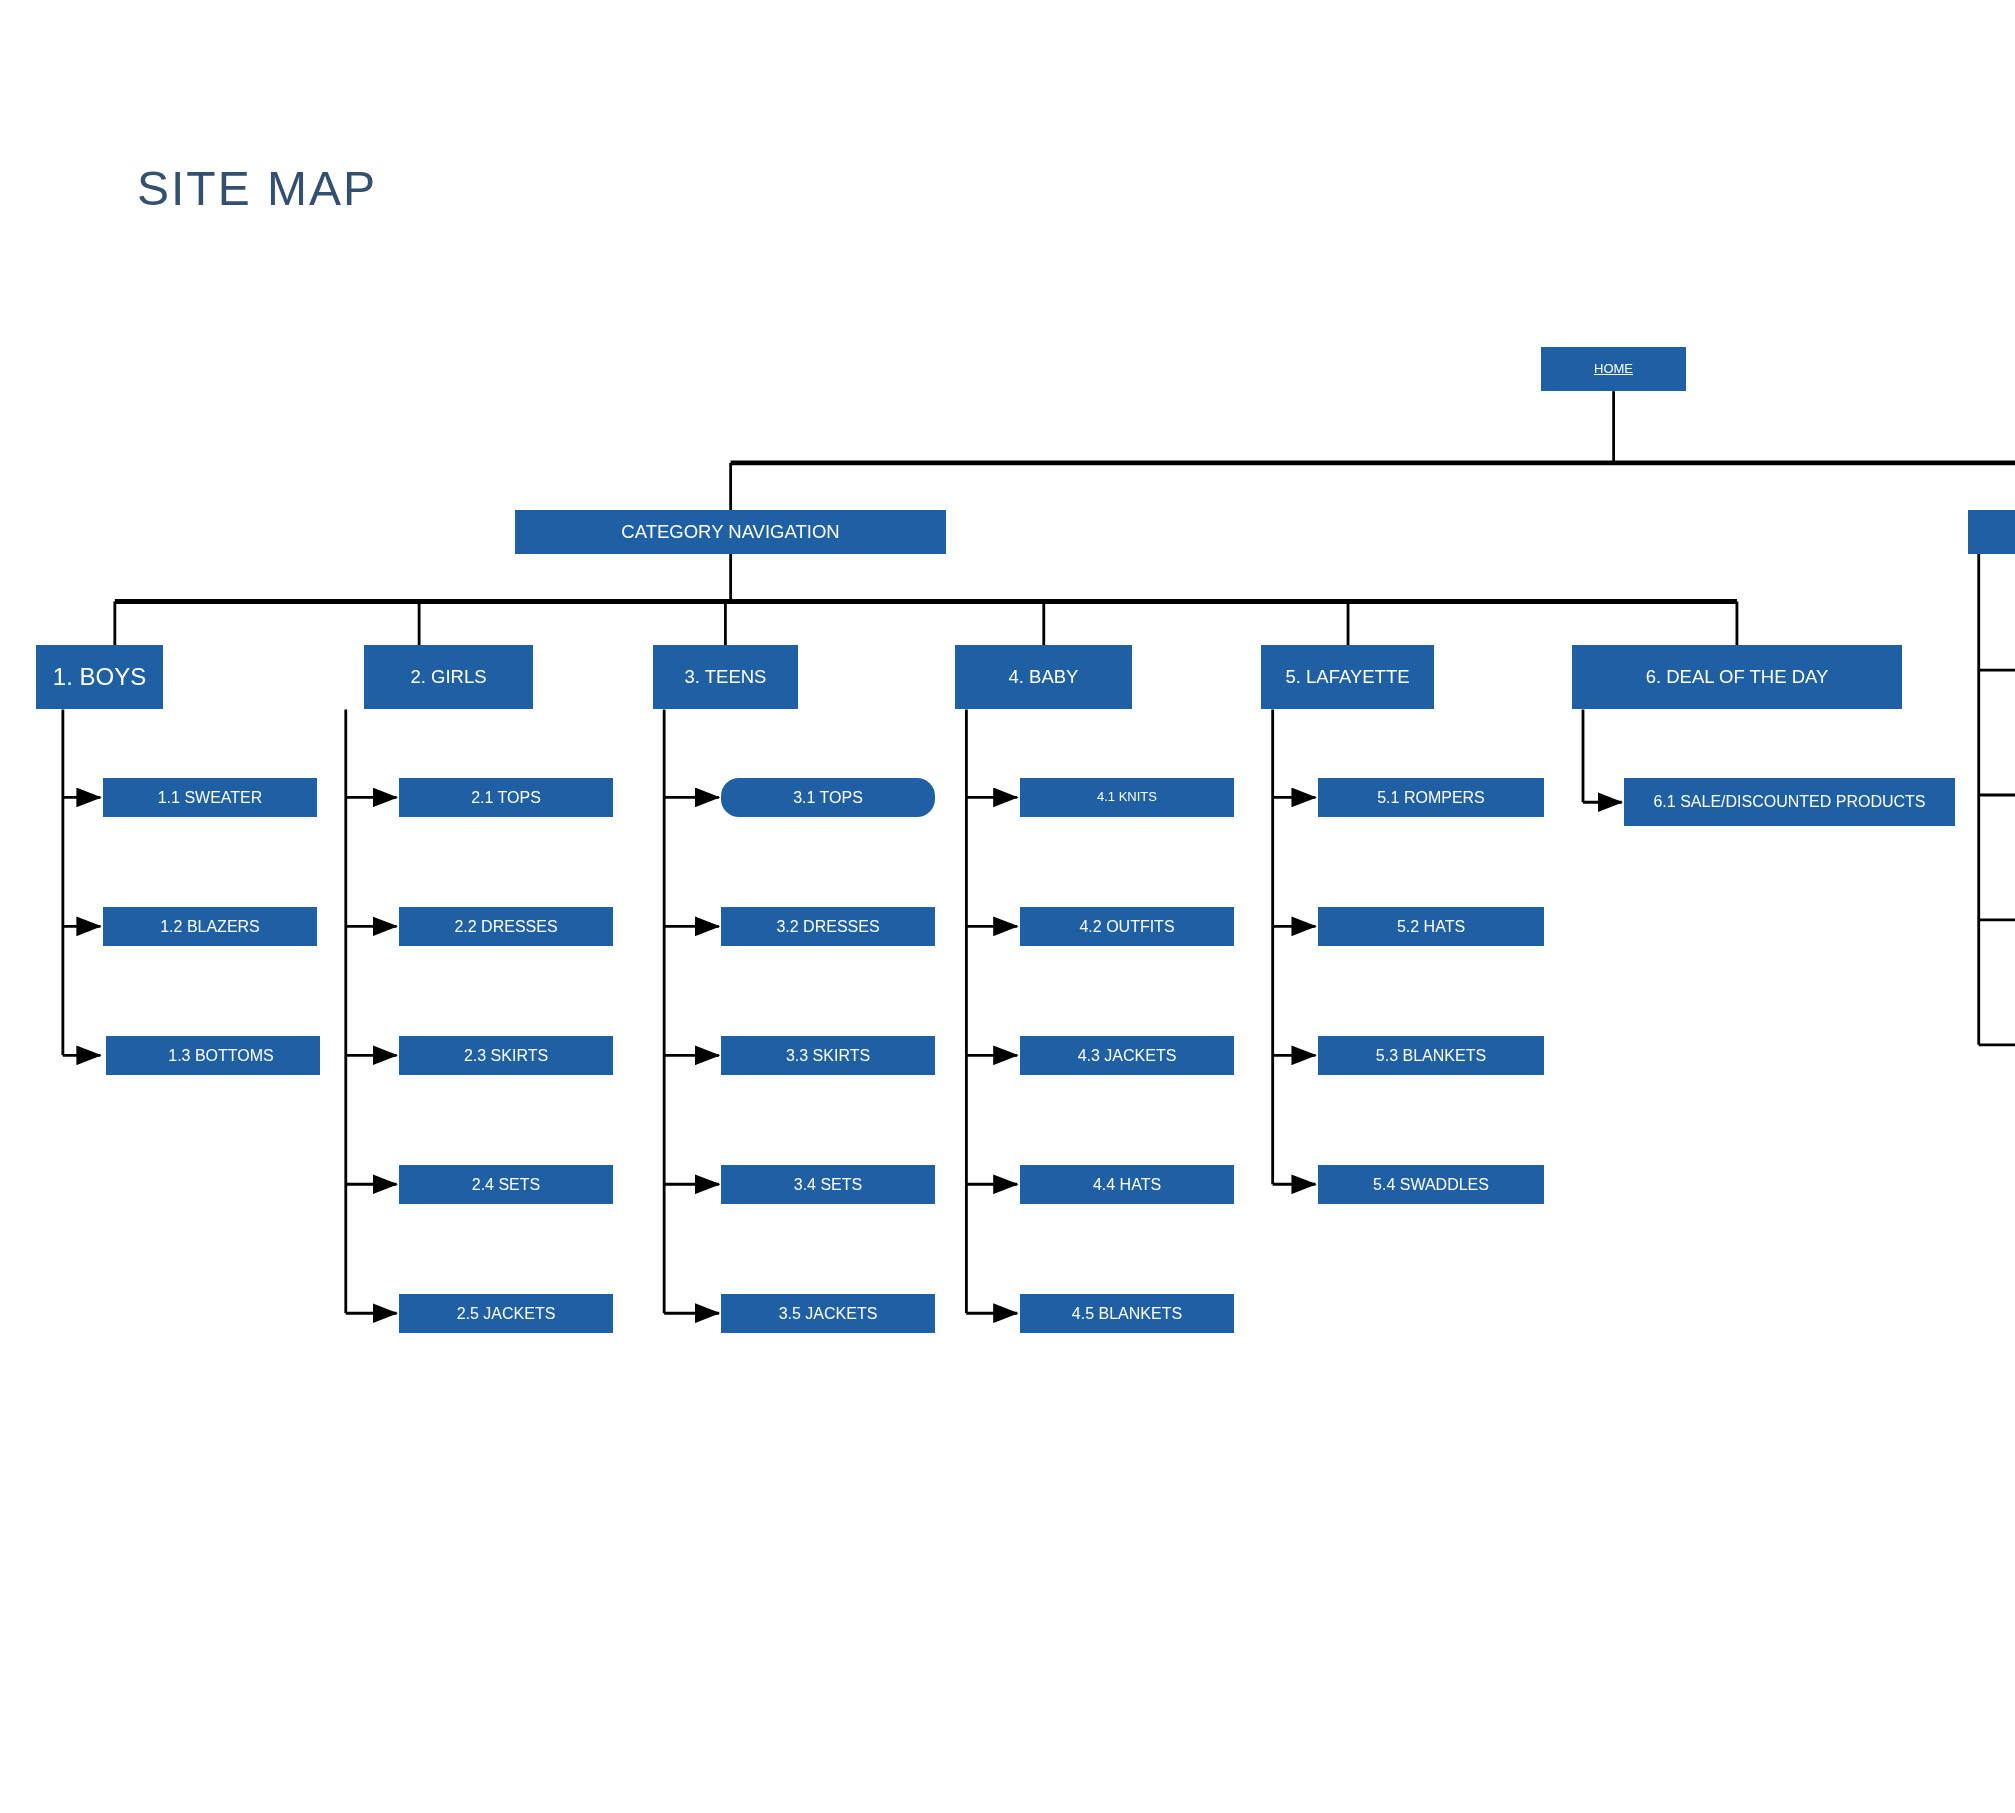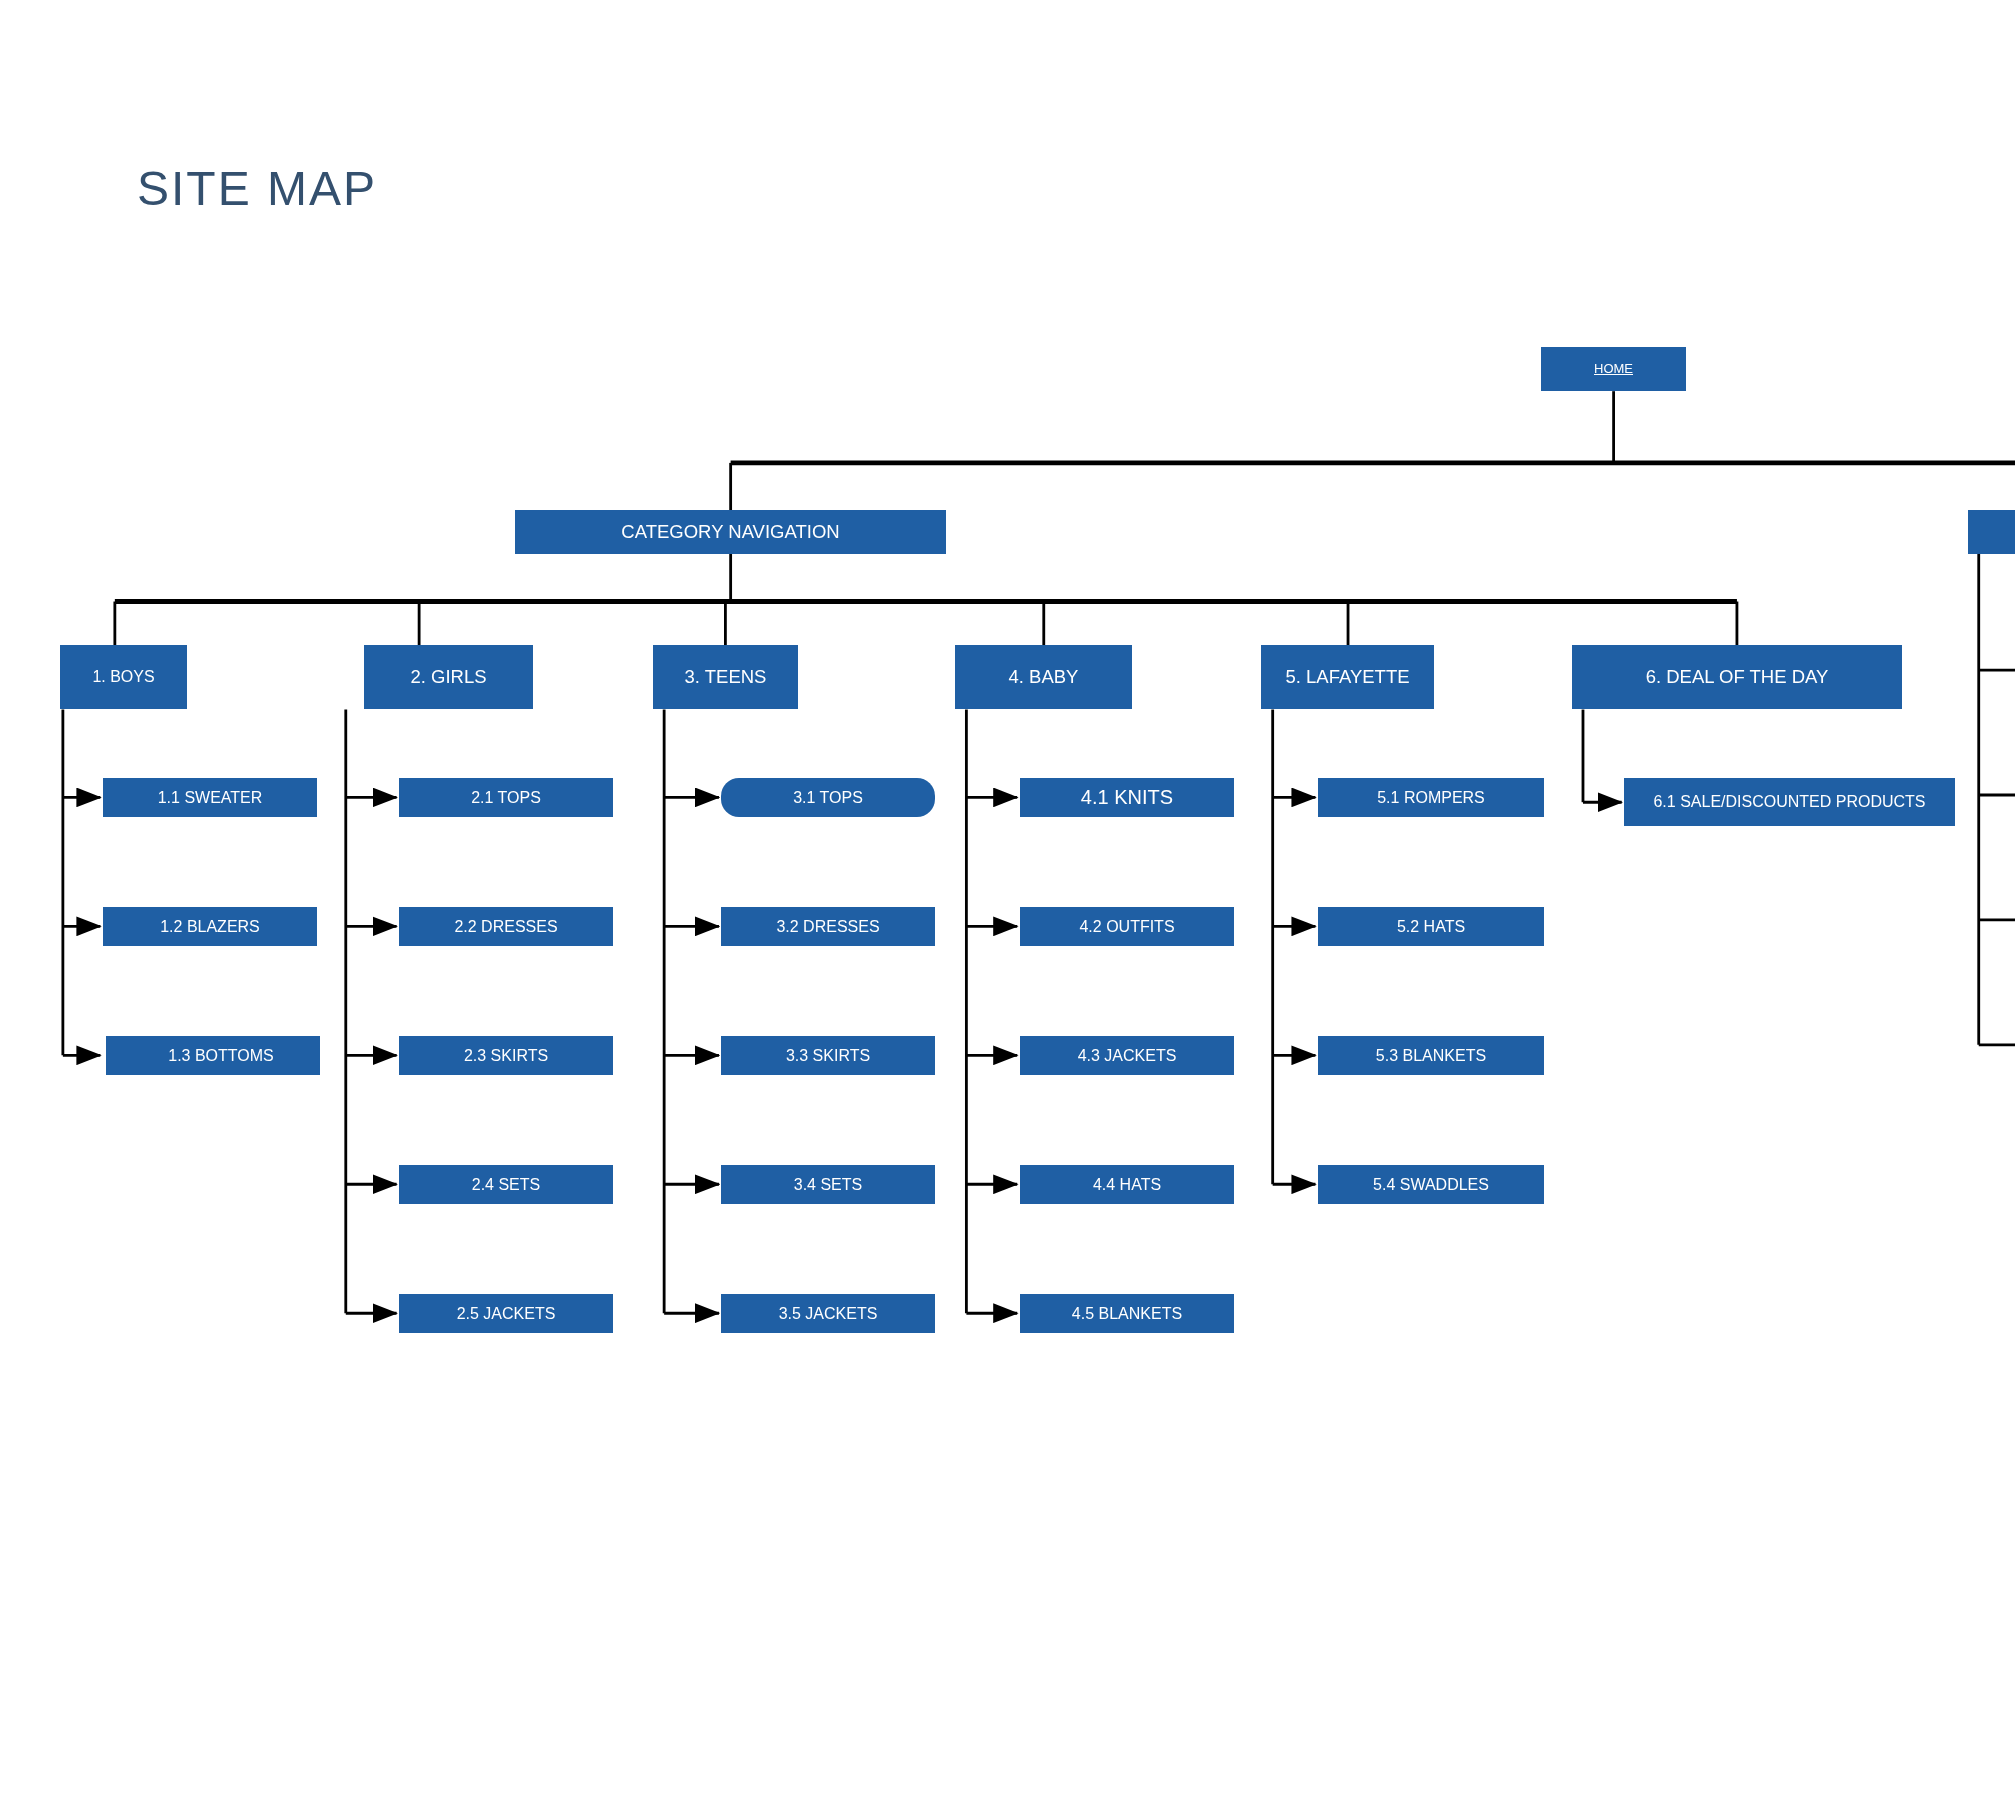--- a/index.html
+++ b/index.html
@@ -126,21 +126,21 @@
   <div id="nodes">
       <div class="node" style="left: 1541px; top: 347px; width: 145px; height: 44px; font-size: 13px; text-decoration: underline;">
         <span class="lbl">HOME</span>
       </div>
       <div class="node" style="left: 515px; top: 510px; width: 431px; height: 44px; font-size: 18.5px;">
         <span class="lbl">CATEGORY NAVIGATION</span>
       </div>
       <div class="node" style="left: 1968px; top: 510px; width: 236px; height: 44px; font-size: 18.5px;">
         <span class="lbl">CART</span>
       </div>
-      <div class="node" style="left: 60px; top: 645px; width: 127px; height: 64px; font-size: 16px;">
+      <div class="node" style="left: 36px; top: 645px; width: 127px; height: 64px; font-size: 24px;">
         <span class="lbl">1. BOYS</span>
       </div>
       <div class="node" style="left: 103px; top: 778px; width: 214px; height: 39px; font-size: 16px;">
         <span class="lbl">1.1 SWEATER</span>
       </div>
       <div class="node" style="left: 103px; top: 907px; width: 214px; height: 39px; font-size: 16px;">
         <span class="lbl">1.2 BLAZERS</span>
       </div>
       <div class="node" style="left: 106px; top: 1036px; width: 214px; height: 39px; font-size: 16px; padding-left: 16px;">
         <span class="lbl">1.3 BOTTOMS</span>
@@ -177,21 +177,21 @@
       </div>
       <div class="node" style="left: 721px; top: 1165px; width: 214px; height: 39px; font-size: 16px;">
         <span class="lbl">3.4 SETS</span>
       </div>
       <div class="node" style="left: 721px; top: 1294px; width: 214px; height: 39px; font-size: 16px; text-align: center;">
         <span class="lbl">3.5 JACKETS</span>
       </div>
       <div class="node" style="left: 955px; top: 645px; width: 177px; height: 64px; font-size: 18.5px;">
         <span class="lbl">4. BABY</span>
       </div>
-      <div class="node" style="left: 1020px; top: 778px; width: 214px; height: 39px; font-size: 20px;">
+      <div class="node" style="left: 1020px; top: 778px; width: 214px; height: 39px; font-size: 13px;">
         <span class="lbl">4.1 KNITS</span>
       </div>
       <div class="node" style="left: 1020px; top: 907px; width: 214px; height: 39px; font-size: 16px;">
         <span class="lbl">4.2 OUTFITS</span>
       </div>
       <div class="node" style="left: 1020px; top: 1036px; width: 214px; height: 39px; font-size: 16px;">
         <span class="lbl">4.3 JACKETS</span>
       </div>
       <div class="node" style="left: 1020px; top: 1165px; width: 214px; height: 39px; font-size: 16px;">
         <span class="lbl">4.4 HATS</span>

